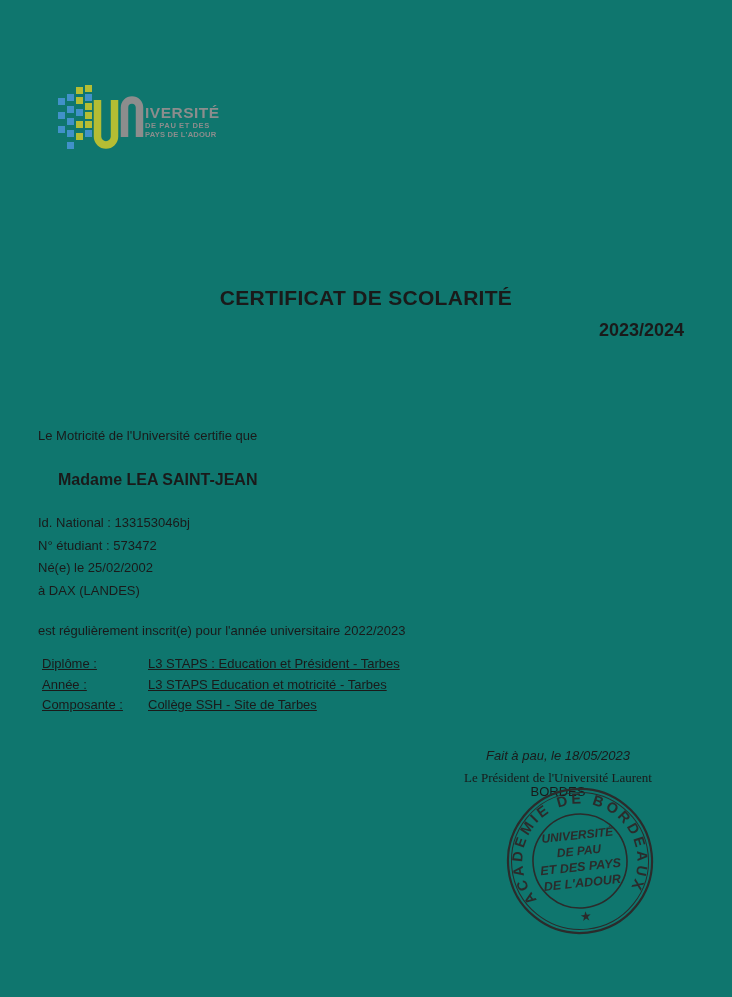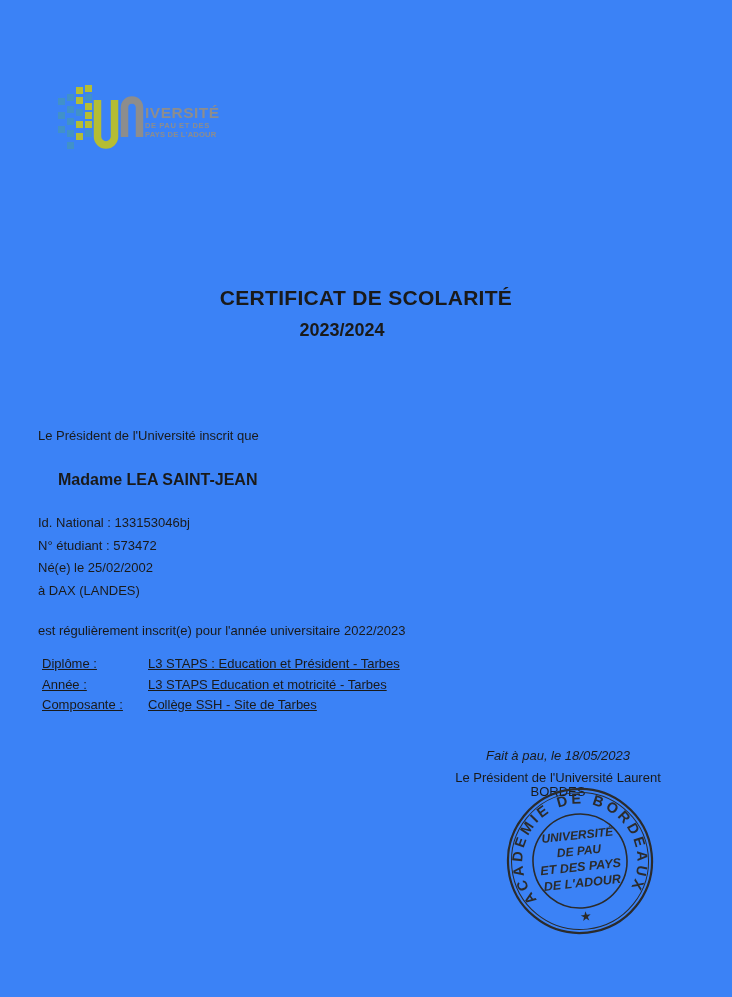--- a/index.html
+++ b/index.html
@@ -1,32 +1,32 @@
 <!DOCTYPE html>
 <html><head>
 <meta charset="utf-8">
 <style>
   html,body{margin:0;padding:0;background:#ffffff;}
   .page{
-    position:relative;width:732px;height:997px;background:#3b82f6;
+    position:relative;width:732px;height:997px;background:#0f766e;
     font-family:"Liberation Sans", sans-serif;color:#1a1a1a;overflow:hidden;
   }
   .abs{position:absolute;}
   .title-1{top:286px;left:0;width:732px;text-align:center;font-size:21px;font-weight:bold;letter-spacing:.3px;}
-  .title-2{top:320px;left:0;width:684px;text-align:center;font-size:18px;font-weight:bold;}
+  .title-2{top:320px;left:0;width:684px;text-align:right;font-size:18px;font-weight:bold;}
   .certify{top:428px;left:38px;font-size:13px;}
   .student-name{top:471px;left:58px;font-size:16px;font-weight:bold;}
   .id-block{top:512px;left:38px;font-size:13px;line-height:22.5px;}
   .enroll{top:623px;left:38px;font-size:13px;}
   .fields{top:654px;left:42px;font-size:13px;line-height:20.5px;}
   .field-row{display:flex;text-decoration:underline;}
   .field-label{width:106px;flex:0 0 106px;}
   .signature{top:748px;left:430px;width:256px;text-align:center;font-size:13px;}
   .sig-date{margin-bottom:8px;font-style:italic;}
-  .sig-president{line-height:14px;}
+  .sig-president{line-height:14px;font-family:Liberation Serif, serif;}
   .sig-name{line-height:13px;}
   .logo-svg{top:84px;left:56px;}
   .stamp-wrap{top:786px;left:505px;width:150px;height:150px;transform:rotate(-6deg);}
   .stamp-svg text{font-family:"Liberation Sans", sans-serif;}
 </style>
 </head>
 <body>
 
 <div class="page">
 
@@ -55,21 +55,21 @@
     <path d="M 41.5 16 V 52.5 A 8.5 8.5 0 0 0 58.5 52.5 V 16" fill="none" stroke="#b5bd33" stroke-width="7.5"></path>
     <path d="M 68.5 53 V 23.5 A 7.5 7.5 0 0 1 83.5 23.5 V 53" fill="none" stroke="#8d8d8d" stroke-width="7.5"></path>
     <text x="89" y="34" font-size="15.5" font-weight="bold" letter-spacing="0.5" fill="#8d8d8d">IVERSITÉ</text>
     <text x="89" y="43.5" font-size="7.6" font-weight="bold" letter-spacing="0.55" fill="#8d8d8d">DE PAU ET DES</text>
     <text x="89" y="53" font-size="7.6" font-weight="bold" letter-spacing="0.2" fill="#8d8d8d">PAYS DE L'ADOUR</text>
   </svg>
 
   <div class="abs title-1">CERTIFICAT DE SCOLARITÉ</div>
   <div class="abs title-2">2023/2024</div>
 
-  <div class="abs certify">Le Président de l'Université inscrit que</div>
+  <div class="abs certify">Le Motricité de l'Université certifie que</div>
   <div class="abs student-name">Madame LEA SAINT-JEAN</div>
 
   <div class="abs id-block">
     <div>Id. National : 133153046bj</div>
     <div>N° étudiant : 573472</div>
     <div>Né(e) le 25/02/2002</div>
     <div>à DAX (LANDES)</div>
   </div>
 
   <div class="abs enroll">est régulièrement inscrit(e) pour l'année universitaire 2022/2023</div>

